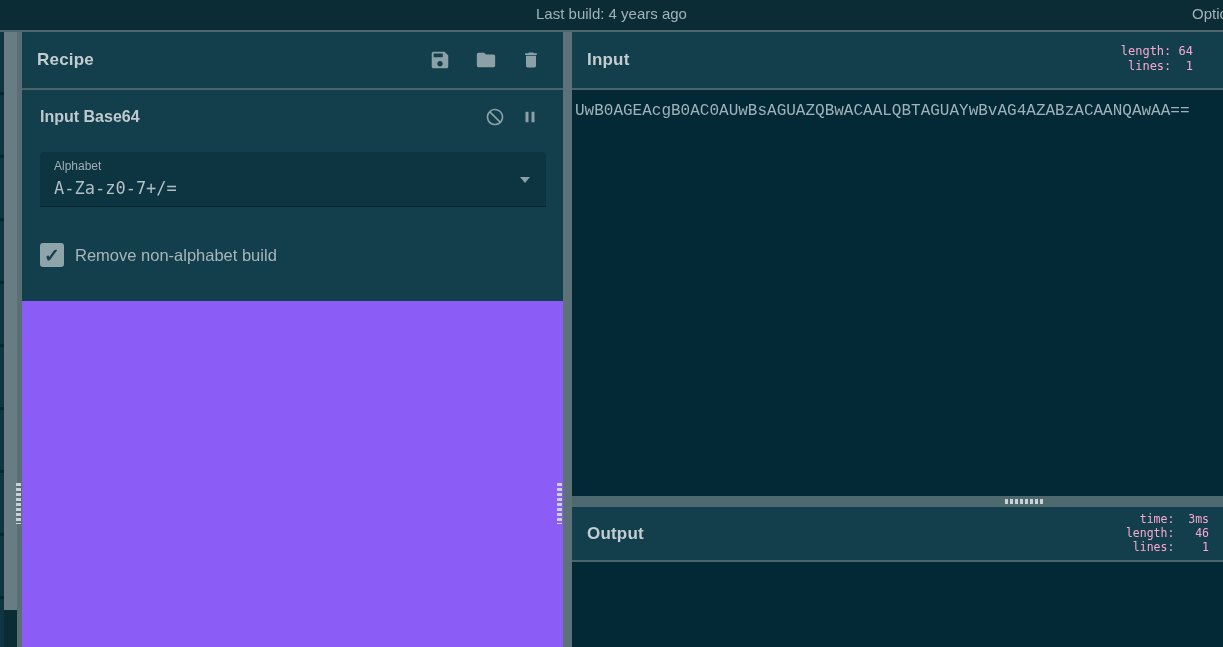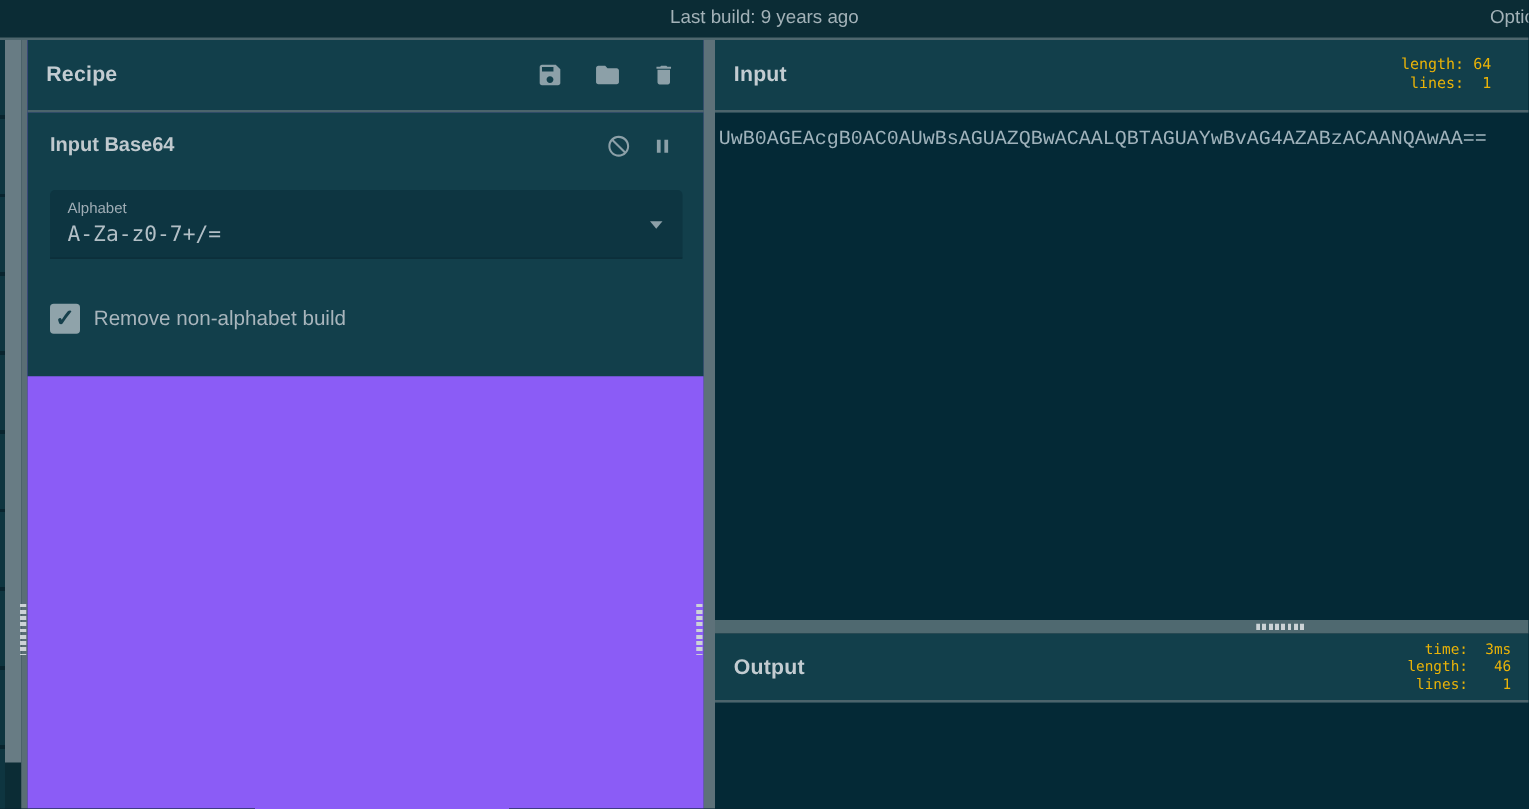--- a/index.html
+++ b/index.html
@@ -23,21 +23,21 @@
   .v-dots{width:5px;height:41px;
           background:repeating-linear-gradient(to bottom,#ccd3d6 0 3px,transparent 3px 5px);}
   .v-dots.left{position:absolute;left:16px;top:483px;}
   .v-dots.mid{position:absolute;left:557px;top:483px;z-index:5;}
 
   
   .panel-header{position:relative;height:56px;background:#123f4b;border-bottom:2px solid #4c646c;}
   .panel-title{position:absolute;left:15px;top:50%;transform:translateY(-50%);
           font-size:17px;font-weight:bold;color:#c3ccd1;letter-spacing:.2px;}
   .stats{position:absolute;margin:0;font-family:"DejaVu Sans Mono","Liberation Mono",monospace;
-          font-size:12px;line-height:15px;color:#eab308;white-space:pre;}
+          font-size:12px;line-height:15px;color:#f9a8d4;white-space:pre;}
 
   
   .recipe-panel{position:absolute;left:22px;top:32px;width:541px;height:615px;background:#8b5cf6;}
   .recipe-toolbar{position:absolute;right:22px;top:50%;transform:translateY(-50%);
           display:flex;gap:23px;}
   .icon-btn{cursor:pointer;line-height:0;}
   .icon-btn svg{display:block;fill:#8ca0a8;}
 
   .op-card{position:absolute;left:0;top:58px;width:541px;height:211px;background:#123f4b;}
   .op-title{position:absolute;left:18px;top:18px;font-size:16px;font-weight:bold;color:#c0c9ce;}
@@ -78,21 +78,21 @@
   .output-panel .io-text{padding-top:8px;}
   .input-stats{right:30px;top:12px;}
   .output-stats{right:14px;top:5px;font-size:11.5px;line-height:14px;}
 </style>
 </head>
 <body>
 
 <div id="page">
 
   <div class="banner">
-    <div class="banner-center">Last build: 9 years ago</div>
+    <div class="banner-center">Last build: 4 years ago</div>
     <div class="banner-options">Options</div>
   </div>
 
   <div class="ops-strip"></div>
   <div class="ops-scrollbar"></div>
   <div class="ops-gutter"></div>
   <div class="v-dots left"></div>
 
   <div class="recipe-panel">
     <div class="panel-header">

